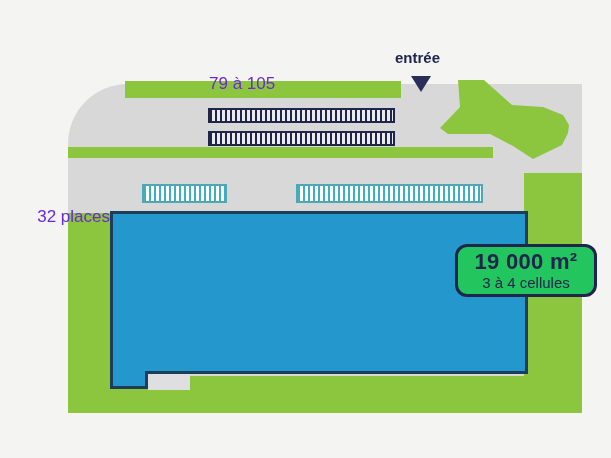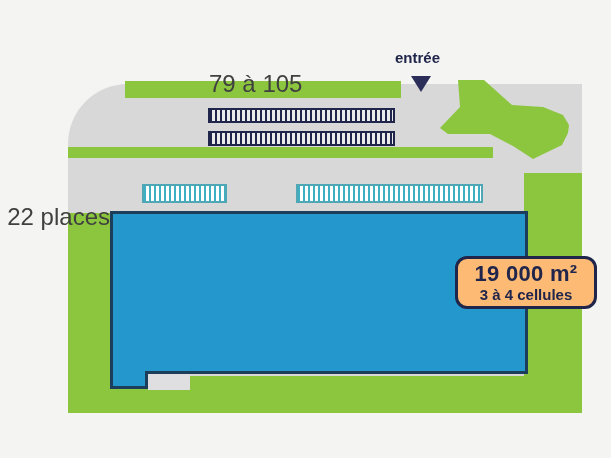--- a/index.html
+++ b/index.html
@@ -48,35 +48,35 @@
   .dock-right{left:296px;width:187px;}
 
   
   .building{left:110px;top:211px;width:418px;height:163px;box-sizing:border-box;
     background:var(--building_blue);border:3px solid var(--building_border);}
   .building-step{left:110px;top:371px;width:38px;height:18px;box-sizing:border-box;
     background:var(--building_blue);border:3px solid var(--building_border);border-top:none;}
   .gatehouse{left:148px;top:374px;width:42px;height:16px;background:var(--annex_gray);}
 
   
-  .label{color:#404040;font-size:24px;line-height:23px;white-space:pre;}
+  .label{color:#6d28d9;font-size:17px;line-height:23px;white-space:pre;}
   .label-vl{left:209px;top:26px;text-align:left;}
   .label-entree{left:379px;top:46px;font-weight:bold;color:var(--navy);font-size:15px;margin-left:16px;}
   .tri{left:411px;top:76px;width:0;height:0;
     border-left:10px solid transparent;border-right:10px solid transparent;
     border-top:16px solid #2b2e58;}
   .label-quai{left:0px;top:162px;width:110px;text-align:right;line-height:22px;}
 
   
-  .badge{left:455px;top:256px;width:142px;height:53px;box-sizing:border-box;
-    background:#fdba74;border:3px solid var(--navy);border-radius:12px;
+  .badge{left:455px;top:244px;width:142px;height:53px;box-sizing:border-box;
+    background:#22c55e;border:3px solid var(--navy);border-radius:12px;
     display:flex;flex-direction:column;align-items:center;justify-content:center;
     color:var(--navy);}
   .badge-area{font-size:22px;font-weight:bold;line-height:24px;letter-spacing:0.3px;}
-  .badge-cells{font-size:15px;font-weight:bold;line-height:17px;}
+  .badge-cells{font-size:15px;font-weight:normal;line-height:17px;}
 </style>
 </head>
 <body>
 
 <div class="stage">
 
   <div class="abs road"></div>
 
   <div class="abs green strip-top"></div>
   <div class="abs green strip-mid"></div>
@@ -99,21 +99,21 @@
   <div class="abs gatehouse"></div>
 
   <div class="abs label label-vl">
     <div>79 à 105</div>
   </div>
 
   <div class="abs label label-entree">entrée</div>
   <div class="abs tri"></div>
 
   <div class="abs label label-quai">
-    <div>22 places</div>
+    <div>32 places</div>
   </div>
 
   <div class="abs badge">
     <div class="badge-area">19 000 m²</div>
     <div class="badge-cells">3 à 4 cellules</div>
   </div>
 
 </div>
 
 </body></html>

